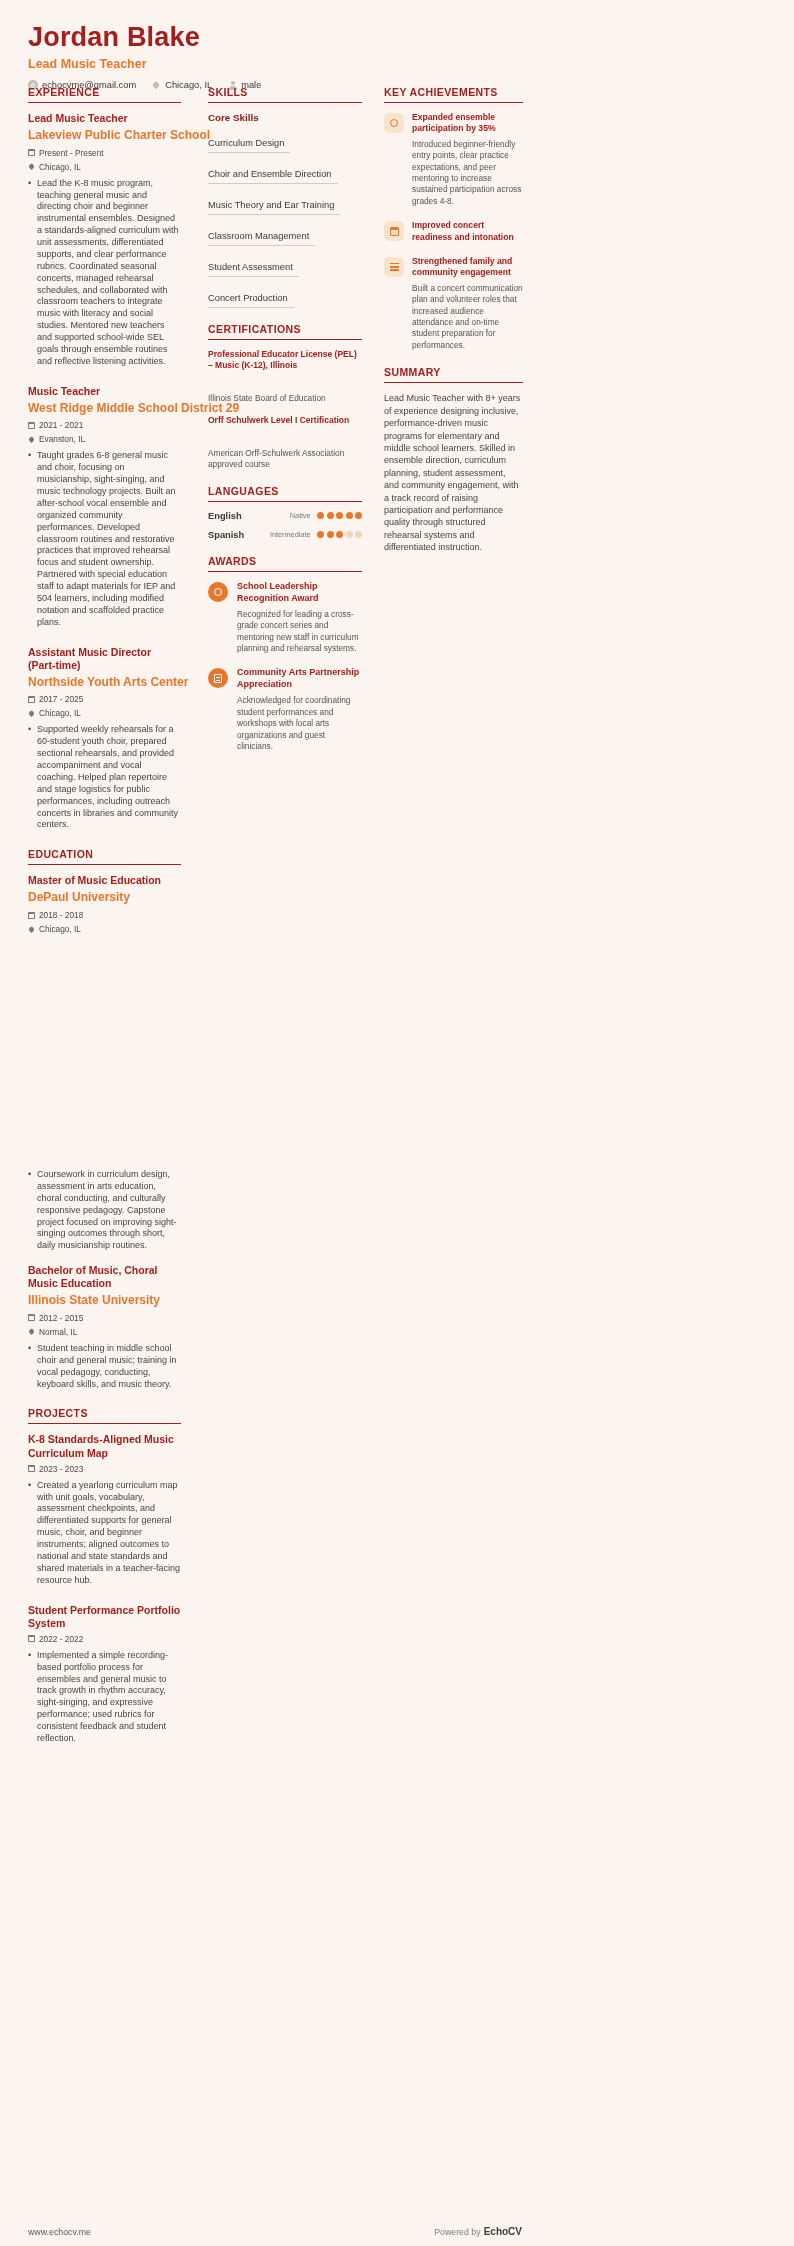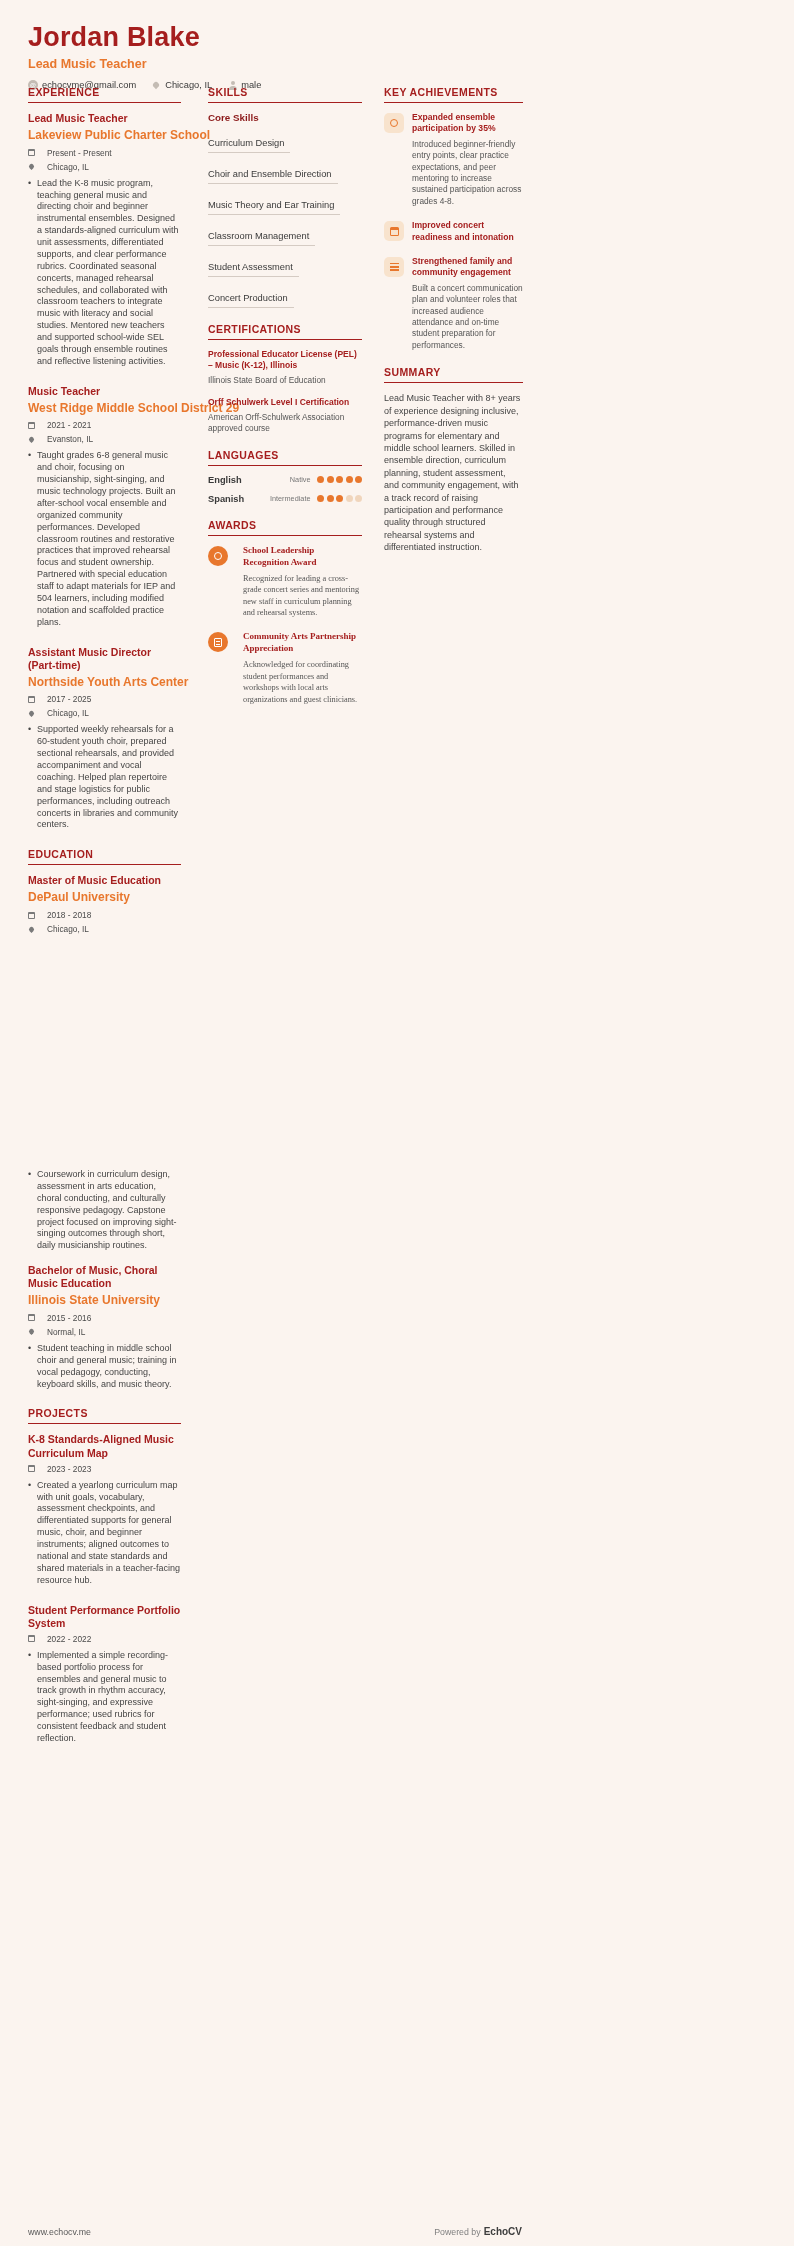--- a/index.html
+++ b/index.html
@@ -33,47 +33,47 @@
   .p2col{position:absolute;left:28px;top:12px;width:153px;}
 
   .sec-h{font-size:10.5px;font-weight:bold;color:var(--accent-red);letter-spacing:.4px;
          padding-bottom:4px;border-bottom:1.6px solid var(--accent-red);margin-bottom:9px;}
   .mt{margin-top:15px;}
 
   
   .entry{margin-bottom:17px;}
   .entry-title{font-size:10.5px;font-weight:bold;color:var(--accent-red);line-height:1.25;}
   .entry-sub{font-size:12px;font-weight:bold;color:var(--accent-orange);margin-top:3px;line-height:1.3;white-space:nowrap;}
-  .meta{display:flex;align-items:center;gap:12px;margin-top:4px;font-size:8.3px;color:#4a4a4a;}
+  .meta{display:flex;align-items:center;gap:4px;margin-top:4px;font-size:8.3px;color:#4a4a4a;}
   .bullets{margin-top:6px;}
   .b{position:relative;padding-left:9px;font-size:9px;color:var(--body-text);line-height:1.32;}
   .b::before{content:"\2022";position:absolute;left:0;top:0;}
   .cont{margin-bottom:12px;}
 
   
   .group-label{font-size:9.8px;font-weight:bold;color:#8C1A1A;margin-bottom:9px;}
   .skill{margin-bottom:10px;}
   .skill span{display:inline-block;font-size:9.3px;color:#3a3a3a;padding:0 6px 4px 0;border-bottom:1px solid var(--rule-light);}
 
   
   .cert{margin-bottom:11px;}
   .cert-title{font-size:8.5px;font-weight:bold;color:var(--accent-red);line-height:1.35;}
   .nowrap{white-space:nowrap;}
-  .cert-issuer{font-size:8.3px;color:var(--muted-text);margin-top:3px;line-height:1.35;}
+  .cert-issuer{font-size:8.3px;color:var(--muted-text);margin-top:21px;line-height:1.35;}
 
   
   .lang{display:flex;align-items:center;margin-bottom:9px;}
   .lang-name{flex:1;font-size:9.3px;font-weight:bold;color:#3a3a3a;}
   .lang-level{font-size:7.3px;color:#777;margin-right:4px;}
   .dots{display:inline-flex;align-items:center;}
   .dot{width:7px;height:7px;border-radius:50%;background:#F0D5BC;margin-left:2.5px;}
   .dot.filled{background:var(--accent-orange);}
 
   
-  .award{display:flex;gap:15px;margin-bottom:13px;font-family:Liberation Serif, serif;}
+  .award{display:flex;gap:9px;margin-bottom:13px;}
   .badge{width:20px;height:20px;border-radius:50%;background:var(--accent-orange);color:#fff;
          display:flex;align-items:center;justify-content:center;flex:none;margin-top:1px;}
   .award-title{font-size:9px;font-weight:bold;color:var(--accent-red);line-height:1.32;}
   .award-desc{font-size:8.3px;color:var(--muted-text);line-height:1.38;margin-top:4px;}
 
   
   .ach{display:flex;gap:8px;margin-bottom:13px;}
   .chip{width:20px;height:20px;border-radius:5px;background:#F8E3CD;color:var(--accent-orange);
         display:flex;align-items:center;justify-content:center;flex:none;margin-top:1px;}
   .ach-title{font-size:8.6px;font-weight:bold;color:var(--accent-red);line-height:1.32;}
@@ -315,21 +315,21 @@
 
       <div class="bullets cont">
         <p class="b">Coursework in curriculum design, assessment in arts education, choral conducting, and culturally responsive pedagogy. Capstone project focused on improving sight-singing outcomes through short, daily musicianship routines.</p>
       </div>
 
       <article class="entry">
         <h3 class="entry-title">Bachelor of Music, Choral Music Education</h3>
         <div class="entry-sub">Illinois State University</div>
         <div class="meta">
           <span class="ic-cal"></span>
-          <span>2015 - 2016</span>
+          <span>2012 - 2015</span>
         </div>
         <div class="meta">
           <span class="ic-pin sm"></span>
           <span>Normal, IL</span>
         </div>
         <div class="bullets">
           <p class="b">Student teaching in middle school choir and general music; training in vocal pedagogy, conducting, keyboard skills, and music theory.</p>
         </div>
       </article>
 

